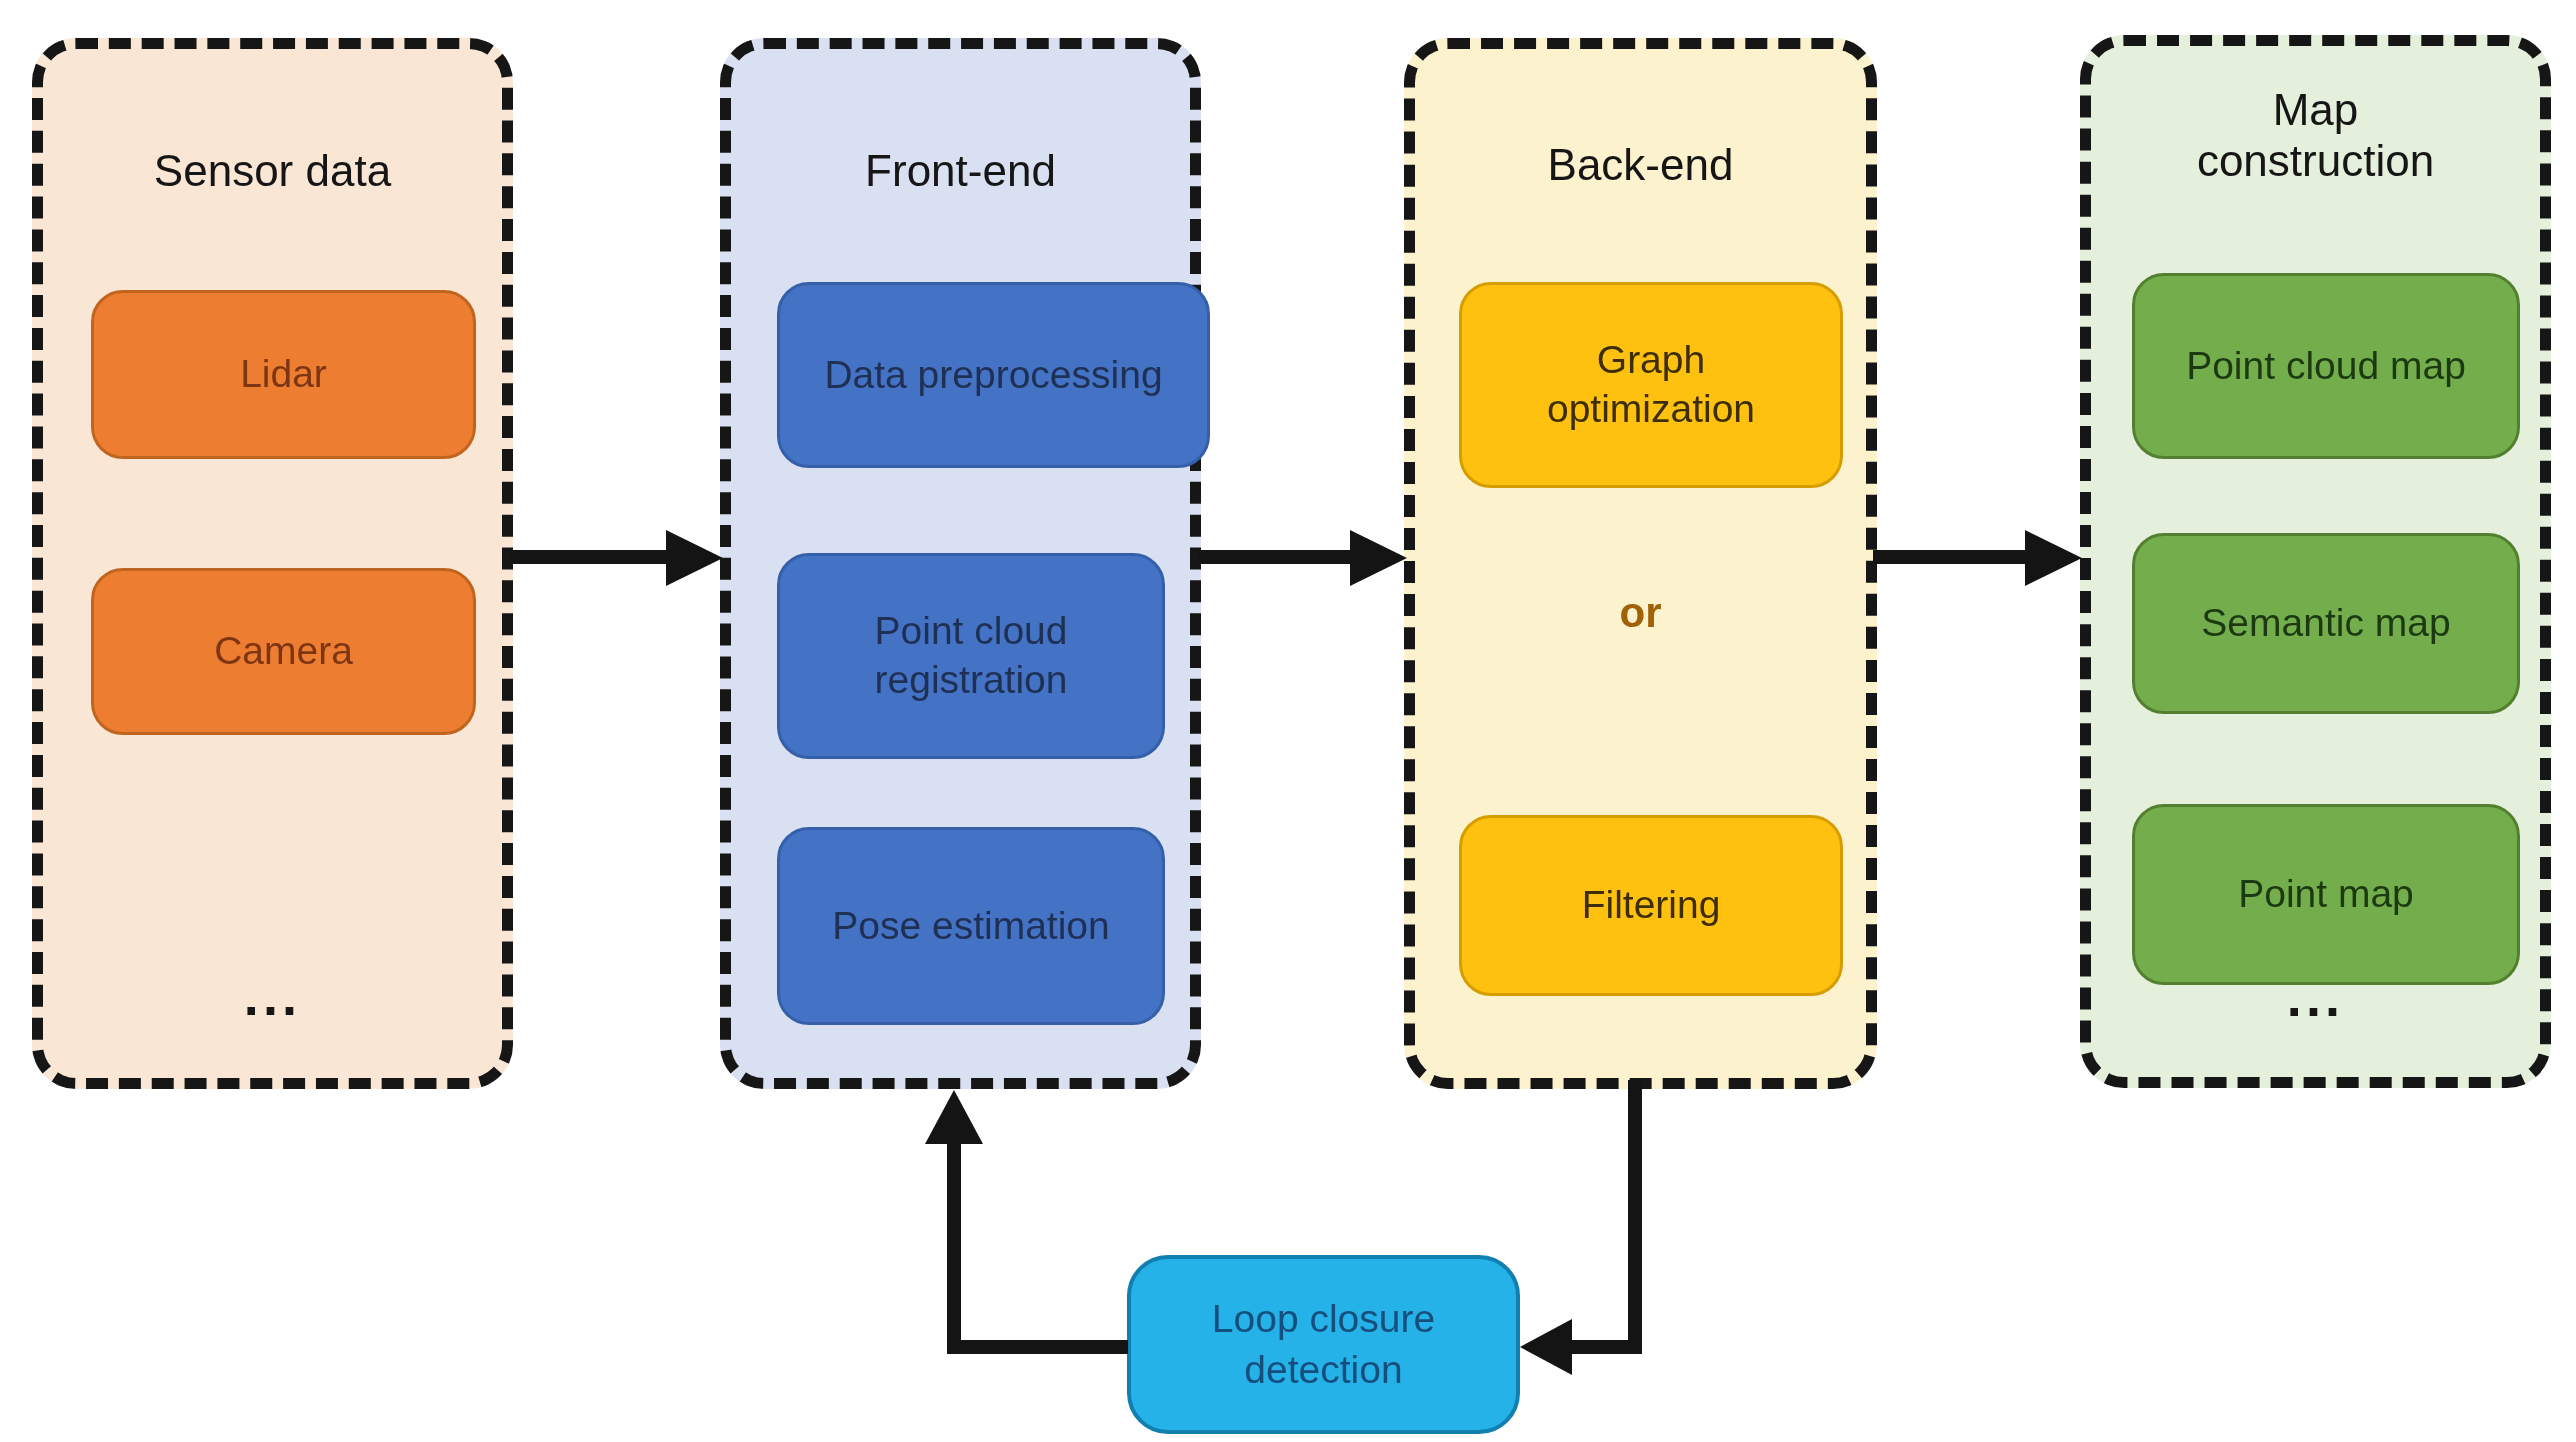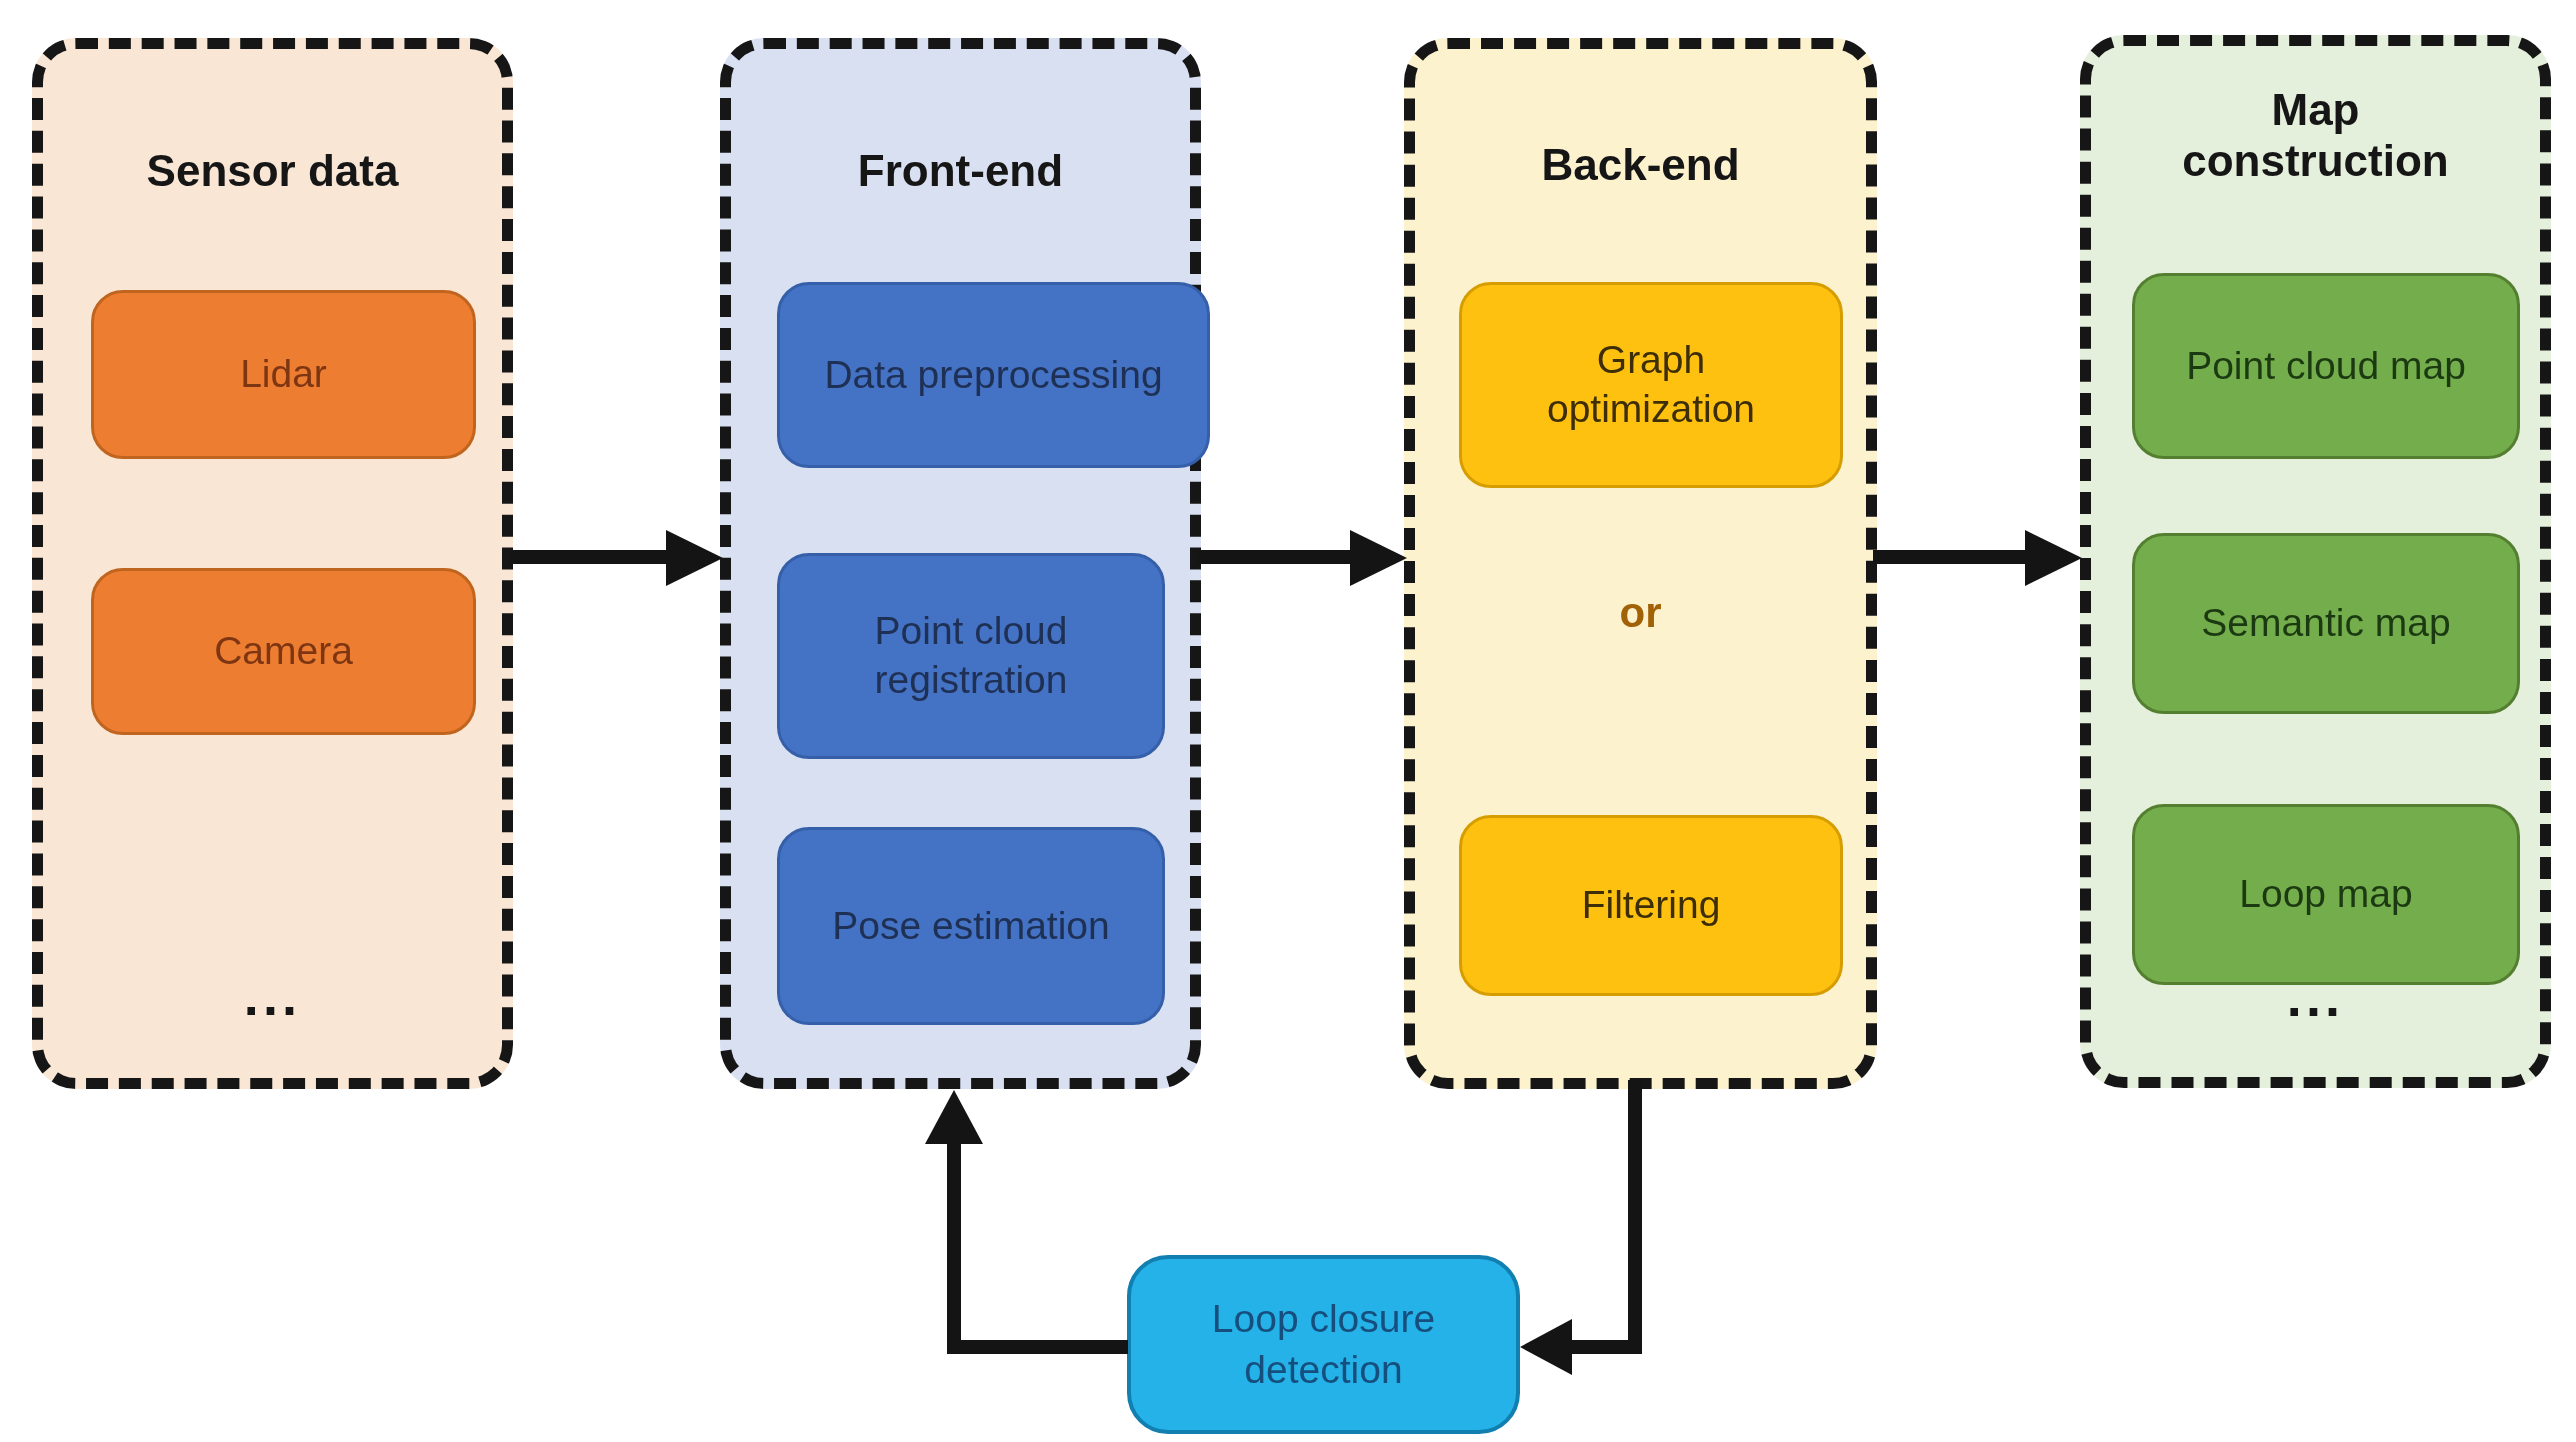--- a/index.html
+++ b/index.html
@@ -14,21 +14,21 @@
     position:absolute;border:11px dashed #161616;border-radius:44px;
     box-sizing:border-box;
   }
   #panel-sensor{left:32px;top:38px;width:481px;height:1051px;background:#FAE6D5;}
   #panel-front {left:720px;top:38px;width:481px;height:1051px;background:#D9E0F2;}
   #panel-back  {left:1404px;top:38px;width:473px;height:1051px;background:#FDF2CE;}
   #panel-map   {left:2080px;top:35px;width:471px;height:1053px;background:#E5F0DC;}
 
   .col-title{
     position:absolute;margin:0;width:100%;text-align:center;
-    font-size:44px;font-weight:700;color:#161616;line-height:1.15;
+    font-size:44px;font-weight:400;color:#161616;line-height:1.15;
   }
   #panel-sensor .col-title{top:97px;}
   #panel-front  .col-title{top:97px;}
   #panel-back   .col-title{top:91px;}
   #panel-map    .col-title{top:39px;left:50%;transform:translateX(-50%);width:304px;}
 
   
   .node{
     position:absolute;display:flex;align-items:center;justify-content:center;
     text-align:center;font-size:39px;line-height:1.25;border-radius:32px;
@@ -114,21 +114,21 @@
     <h2 class="col-title">Back-end</h2>
     <div class="node back-node b1">Graph optimization</div>
     <div class="divider-or">or</div>
     <div class="node back-node b2">Filtering</div>
   </section>
 
   <section class="panel" id="panel-map">
     <h2 class="col-title">Map construction</h2>
     <div class="node map-node m1">Point cloud map</div>
     <div class="node map-node m2">Semantic map</div>
-    <div class="node map-node m3">Loop map</div>
+    <div class="node map-node m3">Point map</div>
     <div class="ellipsis">...</div>
   </section>
 
   <div id="loop-node">Loop closure detection</div>
 
   <div class="shaft" id="a1-shaft"></div>
   <div class="tri" id="a1-head"></div>
 
   <div class="shaft" id="a2-shaft"></div>
   <div class="tri" id="a2-head"></div>

